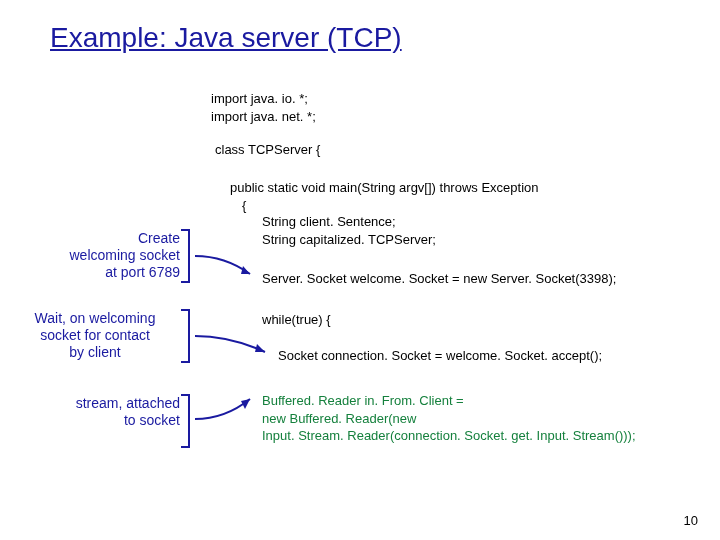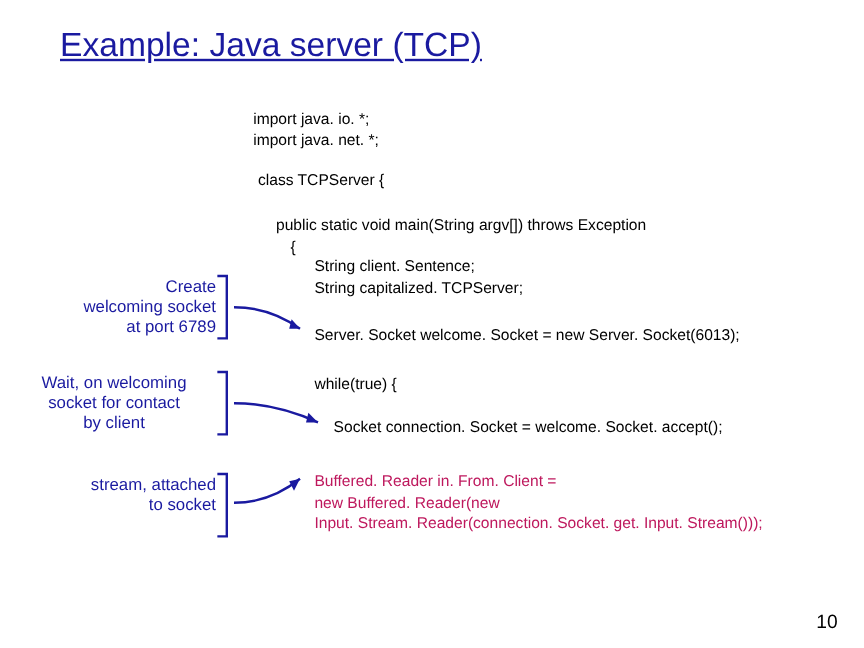--- a/index.html
+++ b/index.html
@@ -78,21 +78,21 @@
     left: 278px;
     top: 348px;
     font-size: 13px;
     color: #000;
   }
   .buffered-block {
     position: absolute;
     left: 262px;
     top: 392px;
     font-size: 13px;
-    color: #be185d;
+    color: #15803d;
     line-height: 1.35;
   }
   .annot {
     position: absolute;
     color: #1a1aa0;
     font-family: "Comic Sans MS", cursive, sans-serif;
     font-size: 14px;
     text-align: right;
     line-height: 1.2;
   }
@@ -109,21 +109,21 @@
     position: absolute;
     stroke: #1a1aa0;
     stroke-width: 2;
     fill: none;
   }
   .arrowhead { fill: #1a1aa0; stroke: none; }
   .pagenum {
     position: absolute;
     right: 22px;
     bottom: 12px;
-    font-size: 16px;
+    font-size: 13px;
     color: #000;
   }
 </style>
 </head>
 <body>
 
 <h1 class="title">Example: Java server (TCP)</h1>
 
 <div class="imports">
   <div>import java. io. *;</div>
@@ -133,21 +133,21 @@
 <div class="class-decl">class TCPServer {</div>
 
 <div class="main-line">public static void main(String argv[]) throws Exception</div>
 <div class="brace-line">{</div>
 
 <div class="strings-block">
   <div>String client. Sentence;</div>
   <div>String capitalized. TCPServer;</div>
 </div>
 
-<div class="welcome-socket-line">Server. Socket welcome. Socket = new Server. Socket(6013);</div>
+<div class="welcome-socket-line">Server. Socket welcome. Socket = new Server. Socket(3398);</div>
 
 <div class="while-line">while(true) {</div>
 
 <div class="conn-socket-line">Socket connection. Socket = welcome. Socket. accept();</div>
 
 <div class="buffered-block">
   <div>Buffered. Reader in. From. Client =</div>
   <div>   new Buffered. Reader(new</div>
   <div>   Input. Stream. Reader(connection. Socket. get. Input. Stream()));</div>
 </div>

